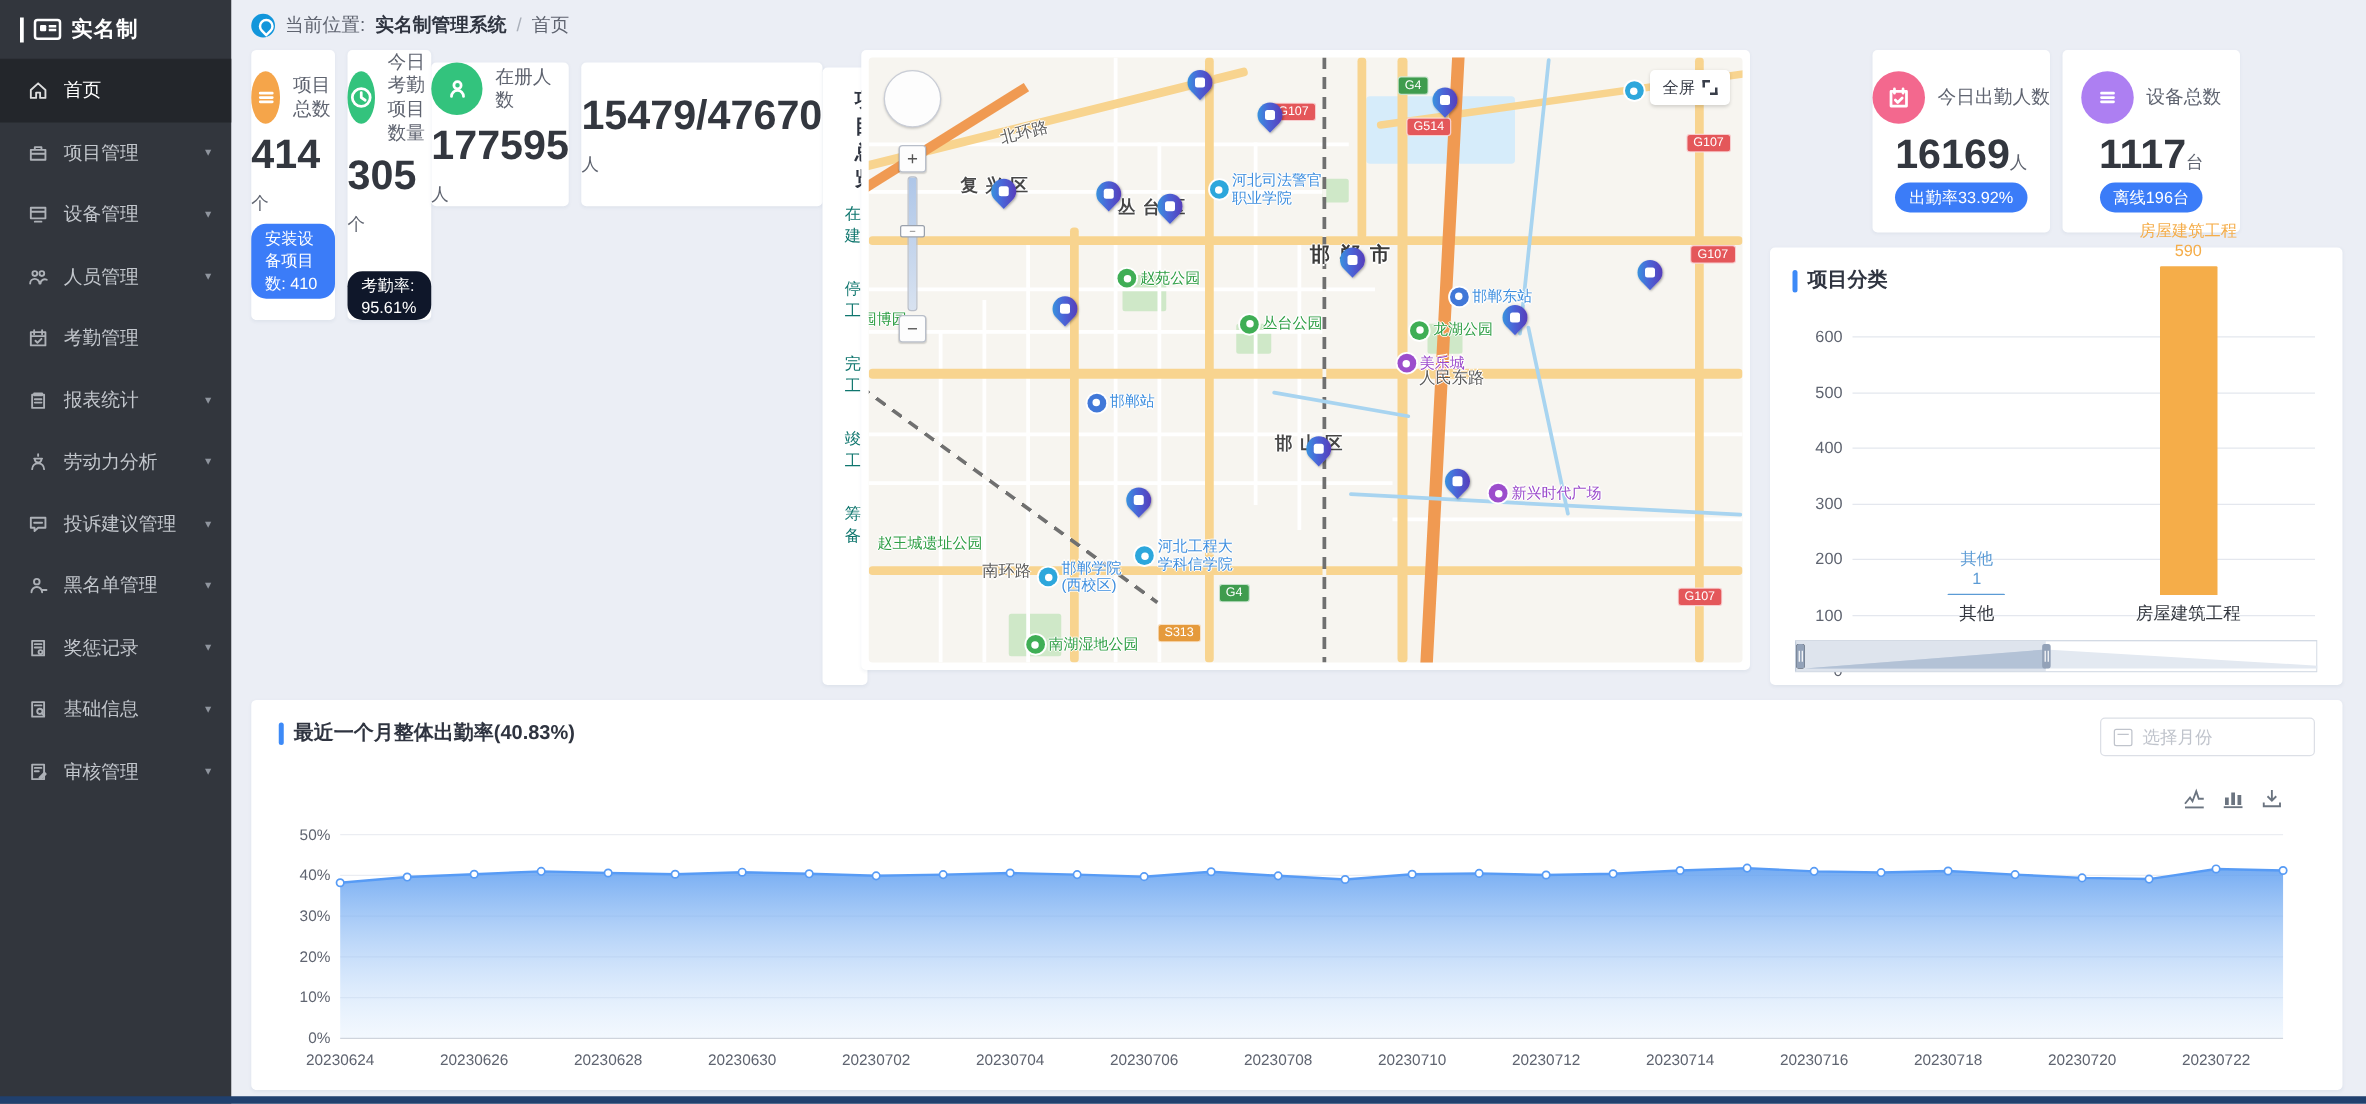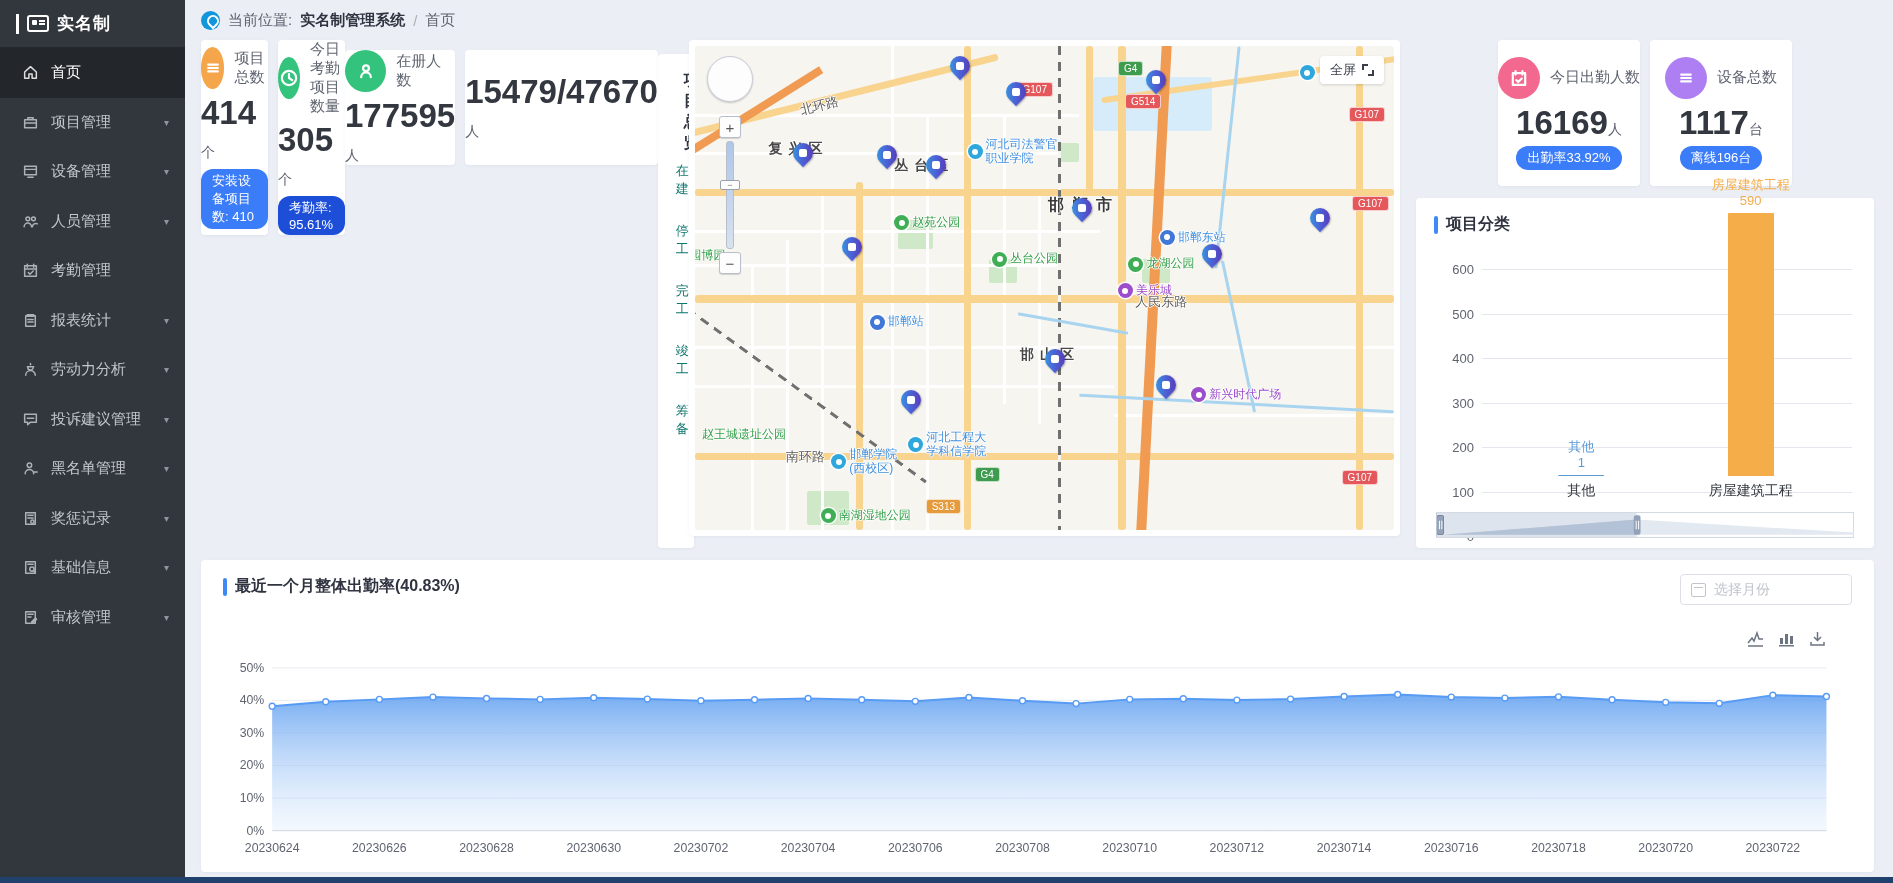--- a/index.html
+++ b/index.html
@@ -295,21 +295,21 @@
             <div class="stat-head">
               <span class="stat-ic" style="background: rgb(51, 195, 125);">
                 <svg viewBox="0 0 16 16" fill="none" stroke="#fff" stroke-width="1.6" stroke-linecap="round" stroke-linejoin="round">
                   <circle cx="8" cy="8" r="5.2"></circle>
                   <path d="M8 5.2 V8 L10.3 9.6"></path>
                 </svg>
               </span>
               <span class="stat-label">今日考勤项目数量</span>
             </div>
             <div class="stat-num">305<span class="stat-unit">个</span></div>
-            <div class="stat-badge" style="background: #1d4ed8;">考勤率: 95.61%</div>
+            <div class="stat-badge" style="background: #0f172a; margin-top: 21px;">考勤率: 95.61%</div>
           </div>
         </div>
       <div class="cards2" id="left-cards-bottom" style="height:110px; margin-top:10px;">
           <div class="card stat-card">
             <div class="stat-head">
               <span class="stat-ic" style="background: rgb(51, 195, 125);">
                 <svg viewBox="0 0 16 16" fill="none" stroke="#fff" stroke-width="1.6" stroke-linecap="round" stroke-linejoin="round">
                   <circle cx="8" cy="6" r="2.1"></circle>
                   <path d="M4.5 12.5 a3.5 3.5 0 0 1 7 0"></path>
                 </svg>

